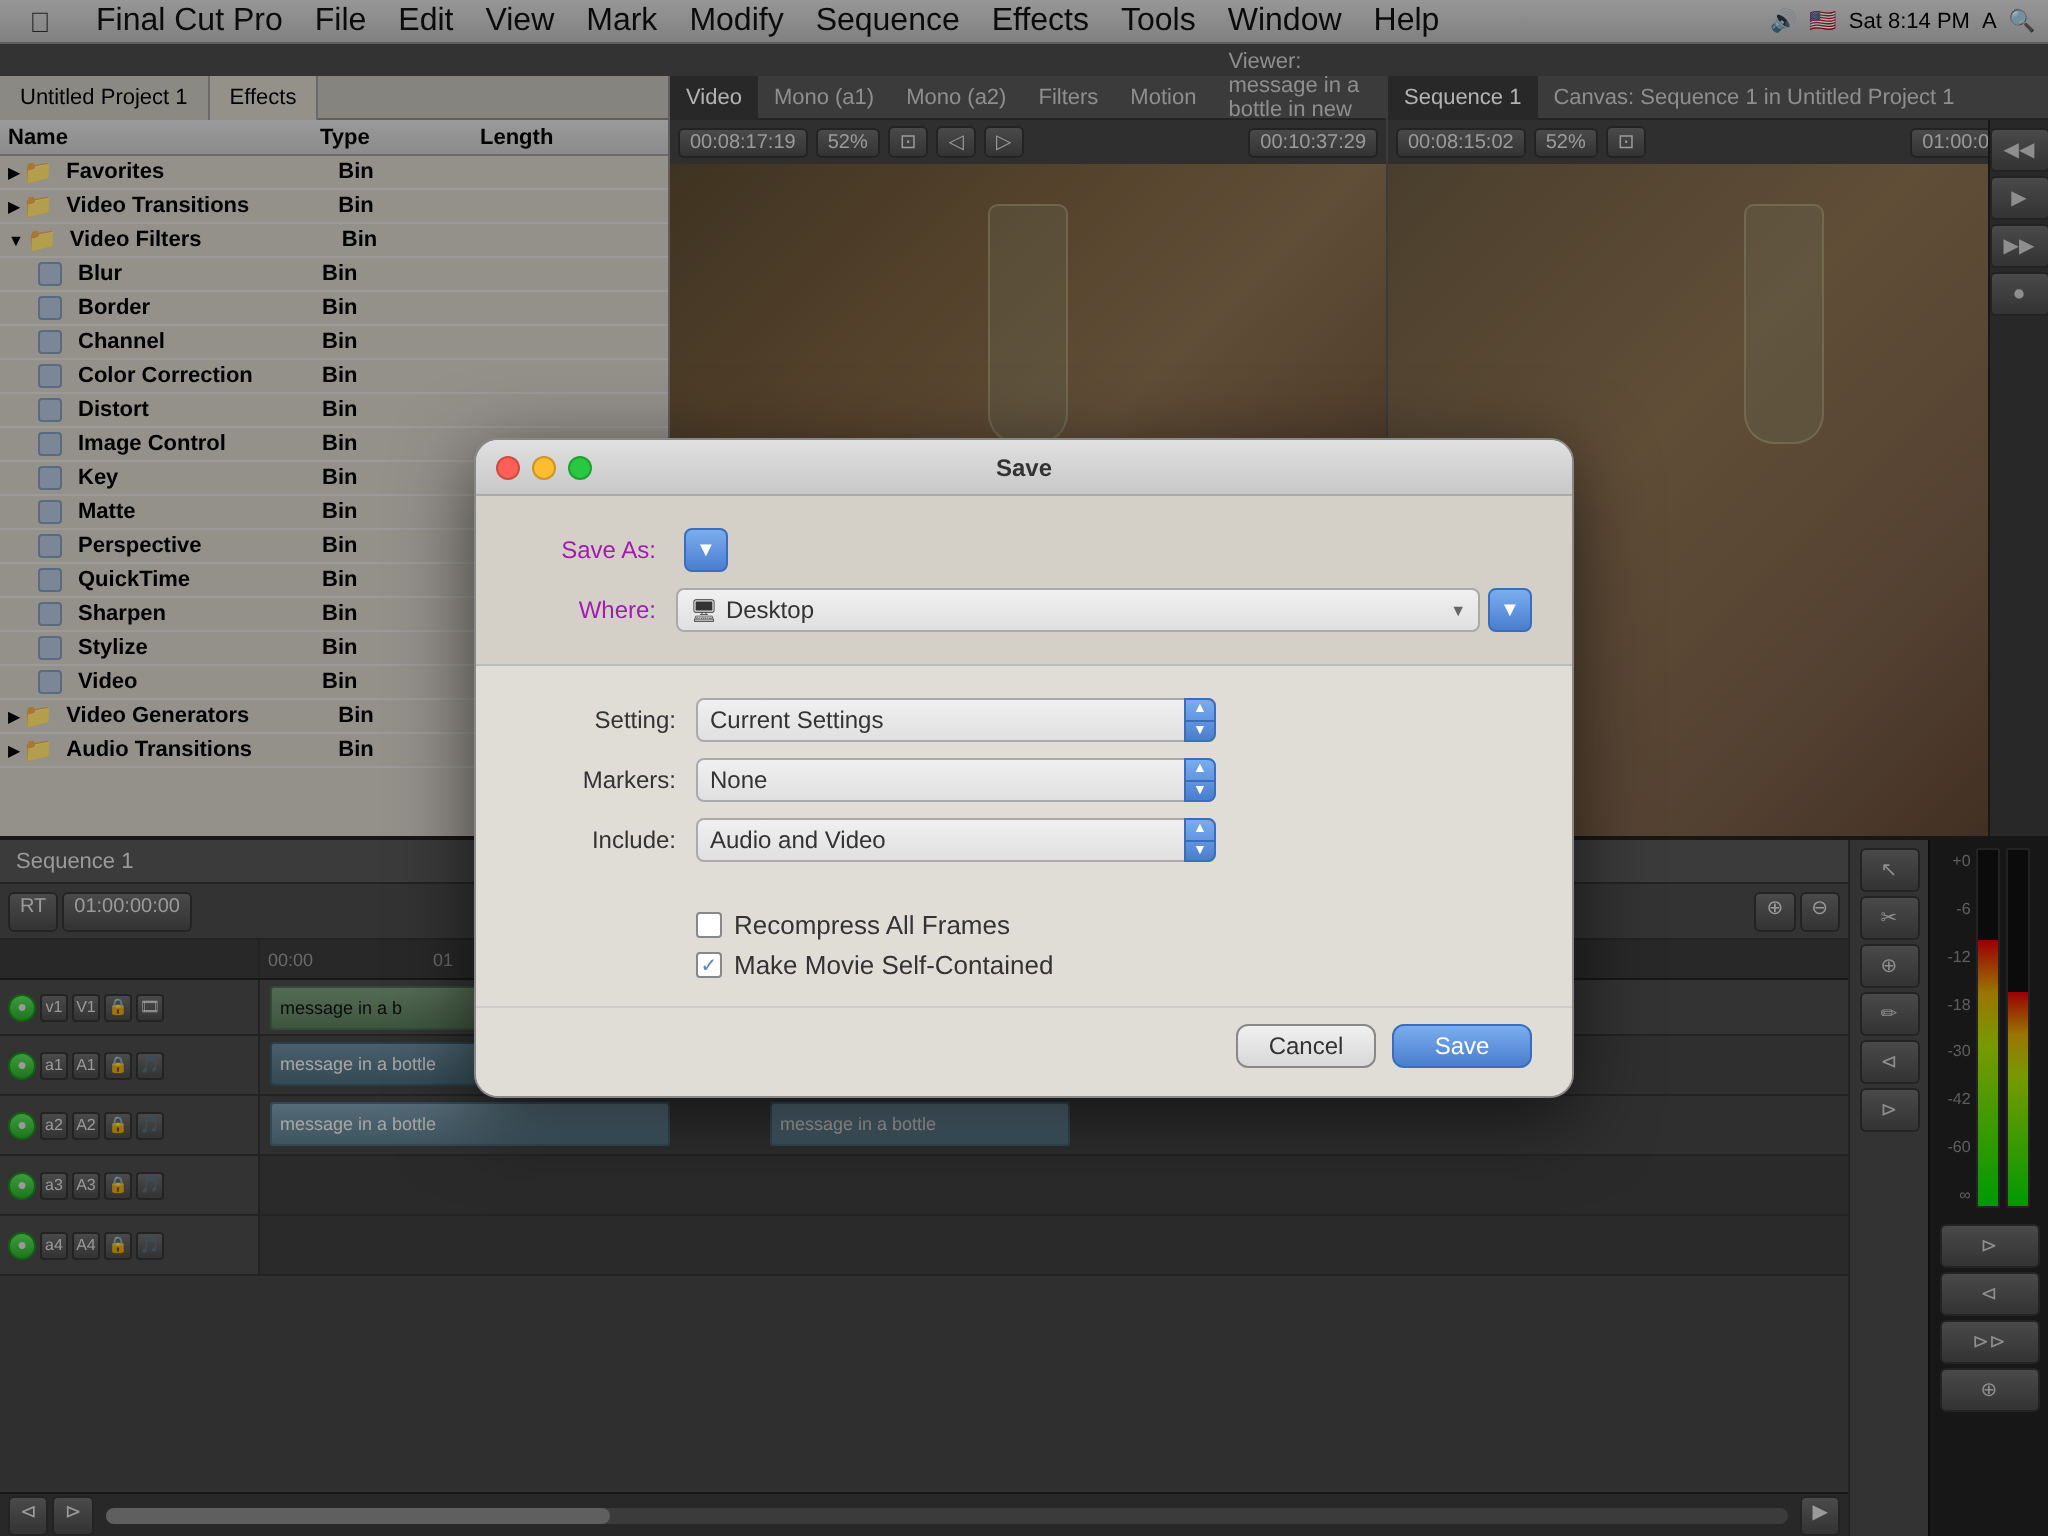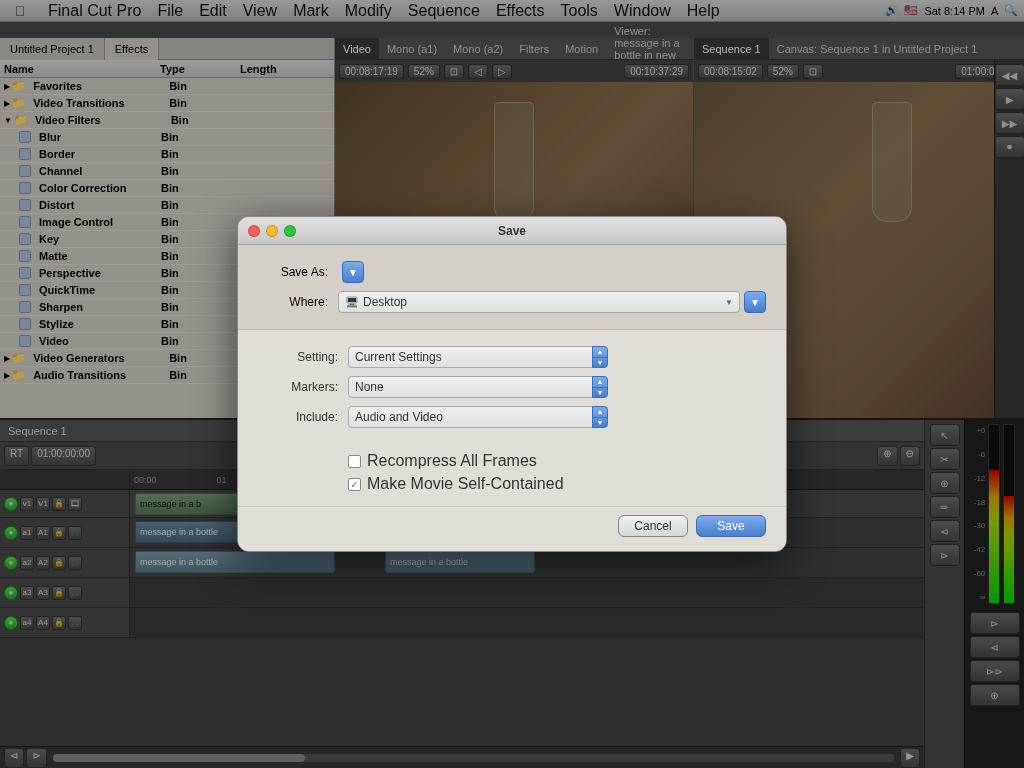--- a/index.html
+++ b/index.html
@@ -470,21 +470,21 @@
     .dialog-row {
       display: flex;
       align-items: center;
       margin-bottom: 8px;
     }
     .dialog-label {
       width: 80px;
       text-align: right;
       padding-right: 10px;
       font-size: 12px;
-      color: #000000;
+      color: #a21caf;
     }
     .dialog-input {
       flex: 1;
       height: 22px;
       border: 1px solid #aaa;
       border-radius: 4px;
       padding: 0 6px;
       font-size: 12px;
       background: white;
       outline: none;
@@ -608,21 +608,21 @@
       width: 13px; height: 13px;
       border: 1px solid #888;
       background: white;
       border-radius: 2px;
       margin-right: 6px;
       display: flex; align-items: center; justify-content: center;
       font-size: 10px;
       cursor: pointer;
     }
     .cb.checked { color: #5a82ce; }
-    .cb-label { font-size: 16px; color: #333; }
+    .cb-label { font-size: 13px; color: #333; }
 
     #dialog-buttons {
       display: flex;
       justify-content: flex-end;
       padding: 8px 20px 14px;
       background: #e0ddd7;
       gap: 8px;
       border-top: 1px solid #ccc;
     }
     .dlg-btn {

